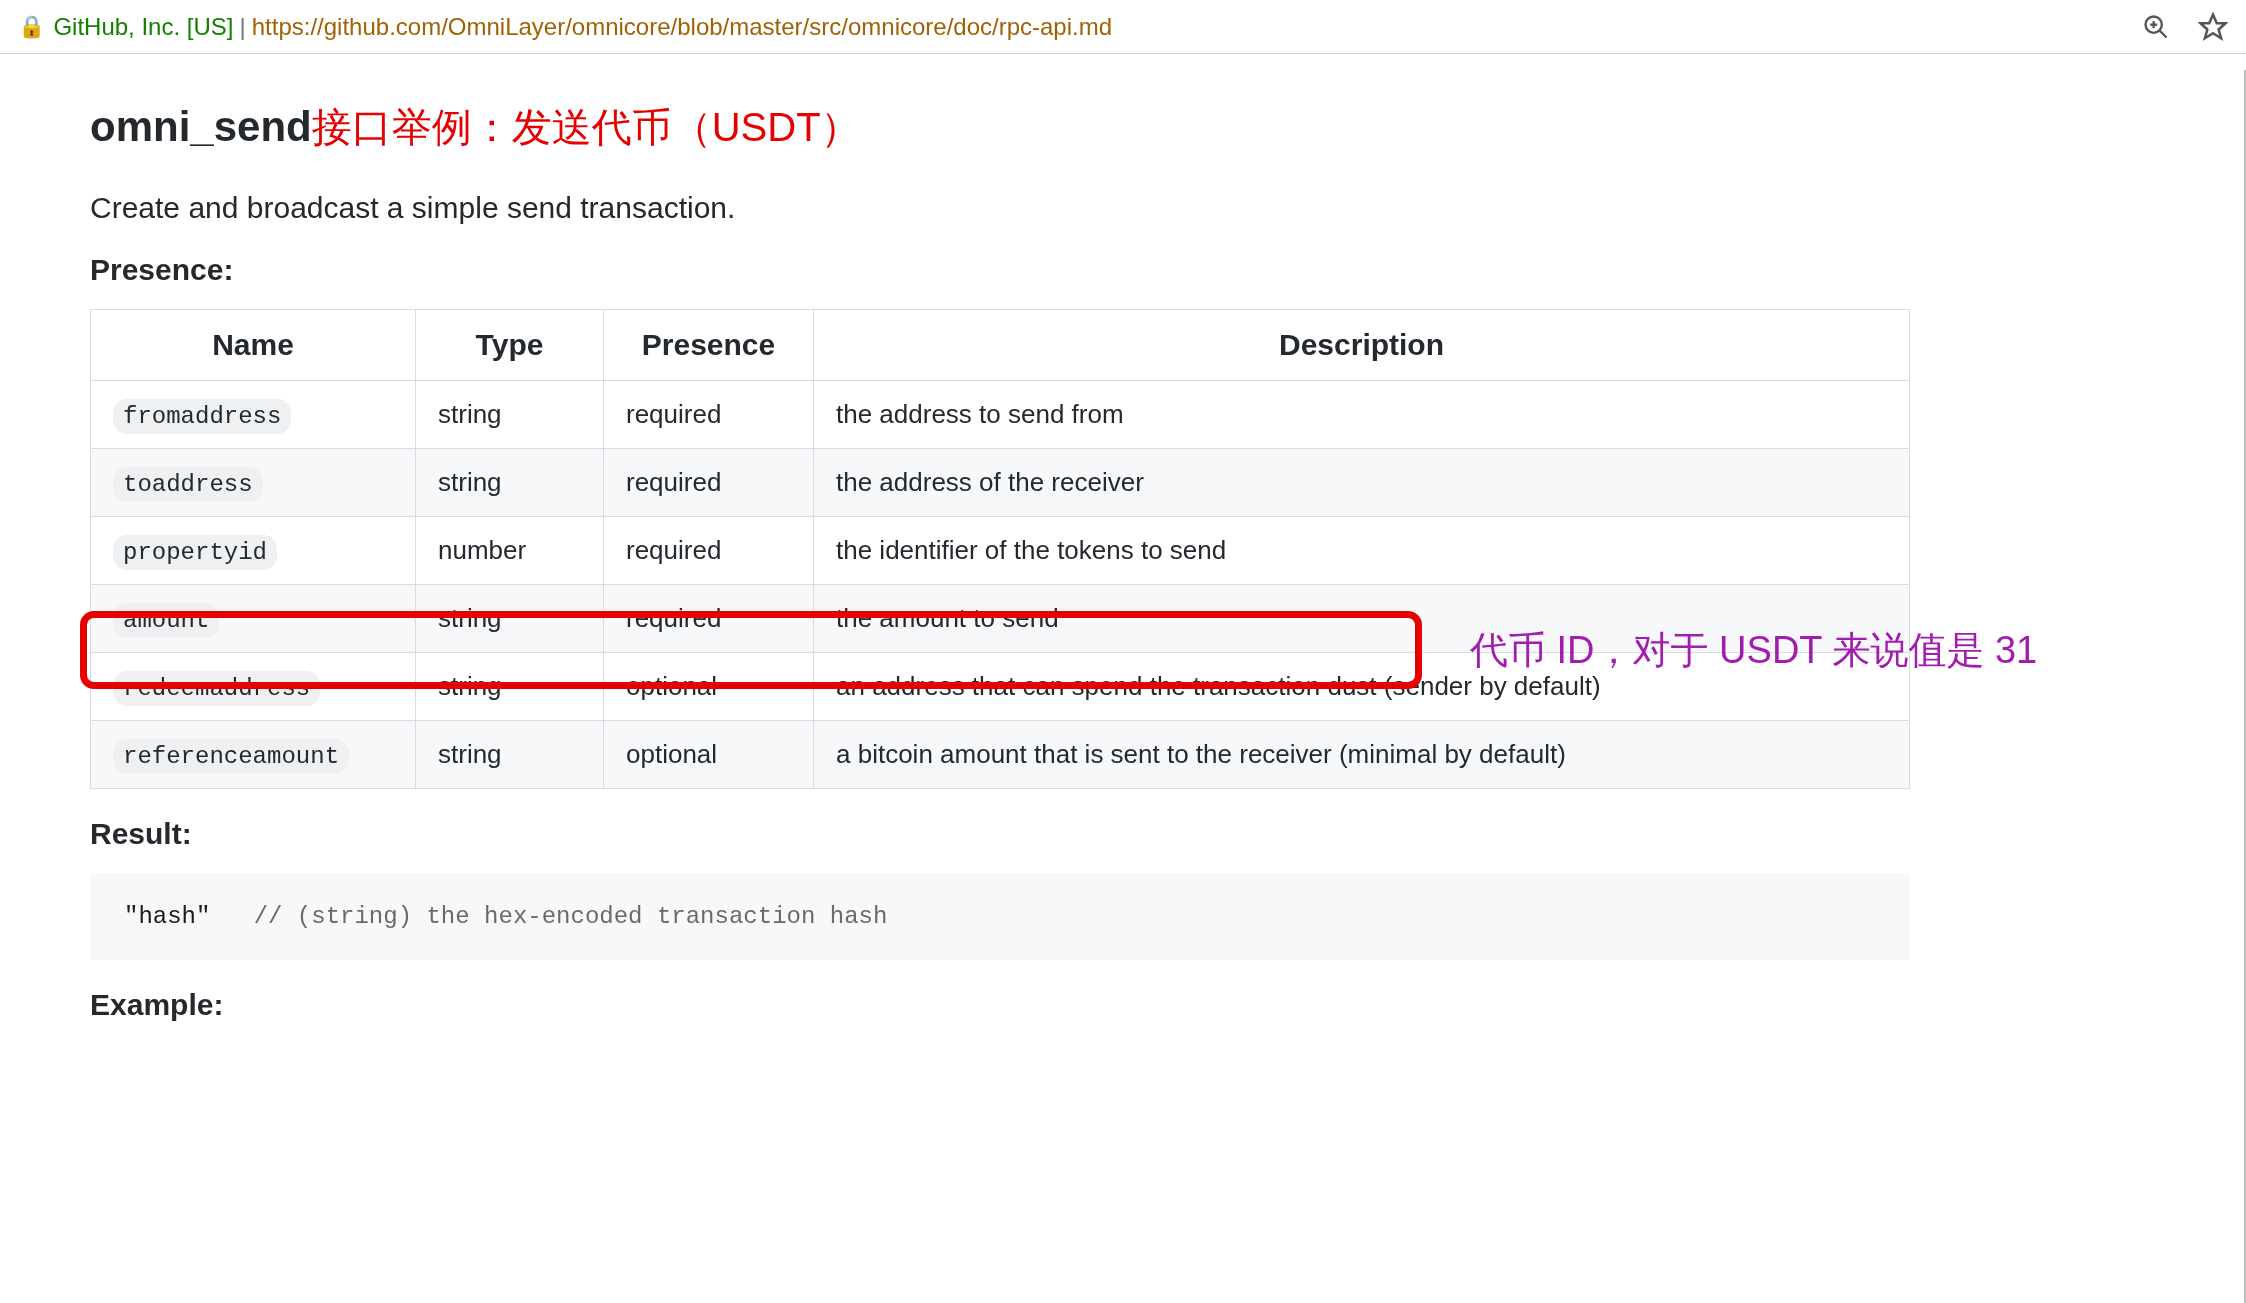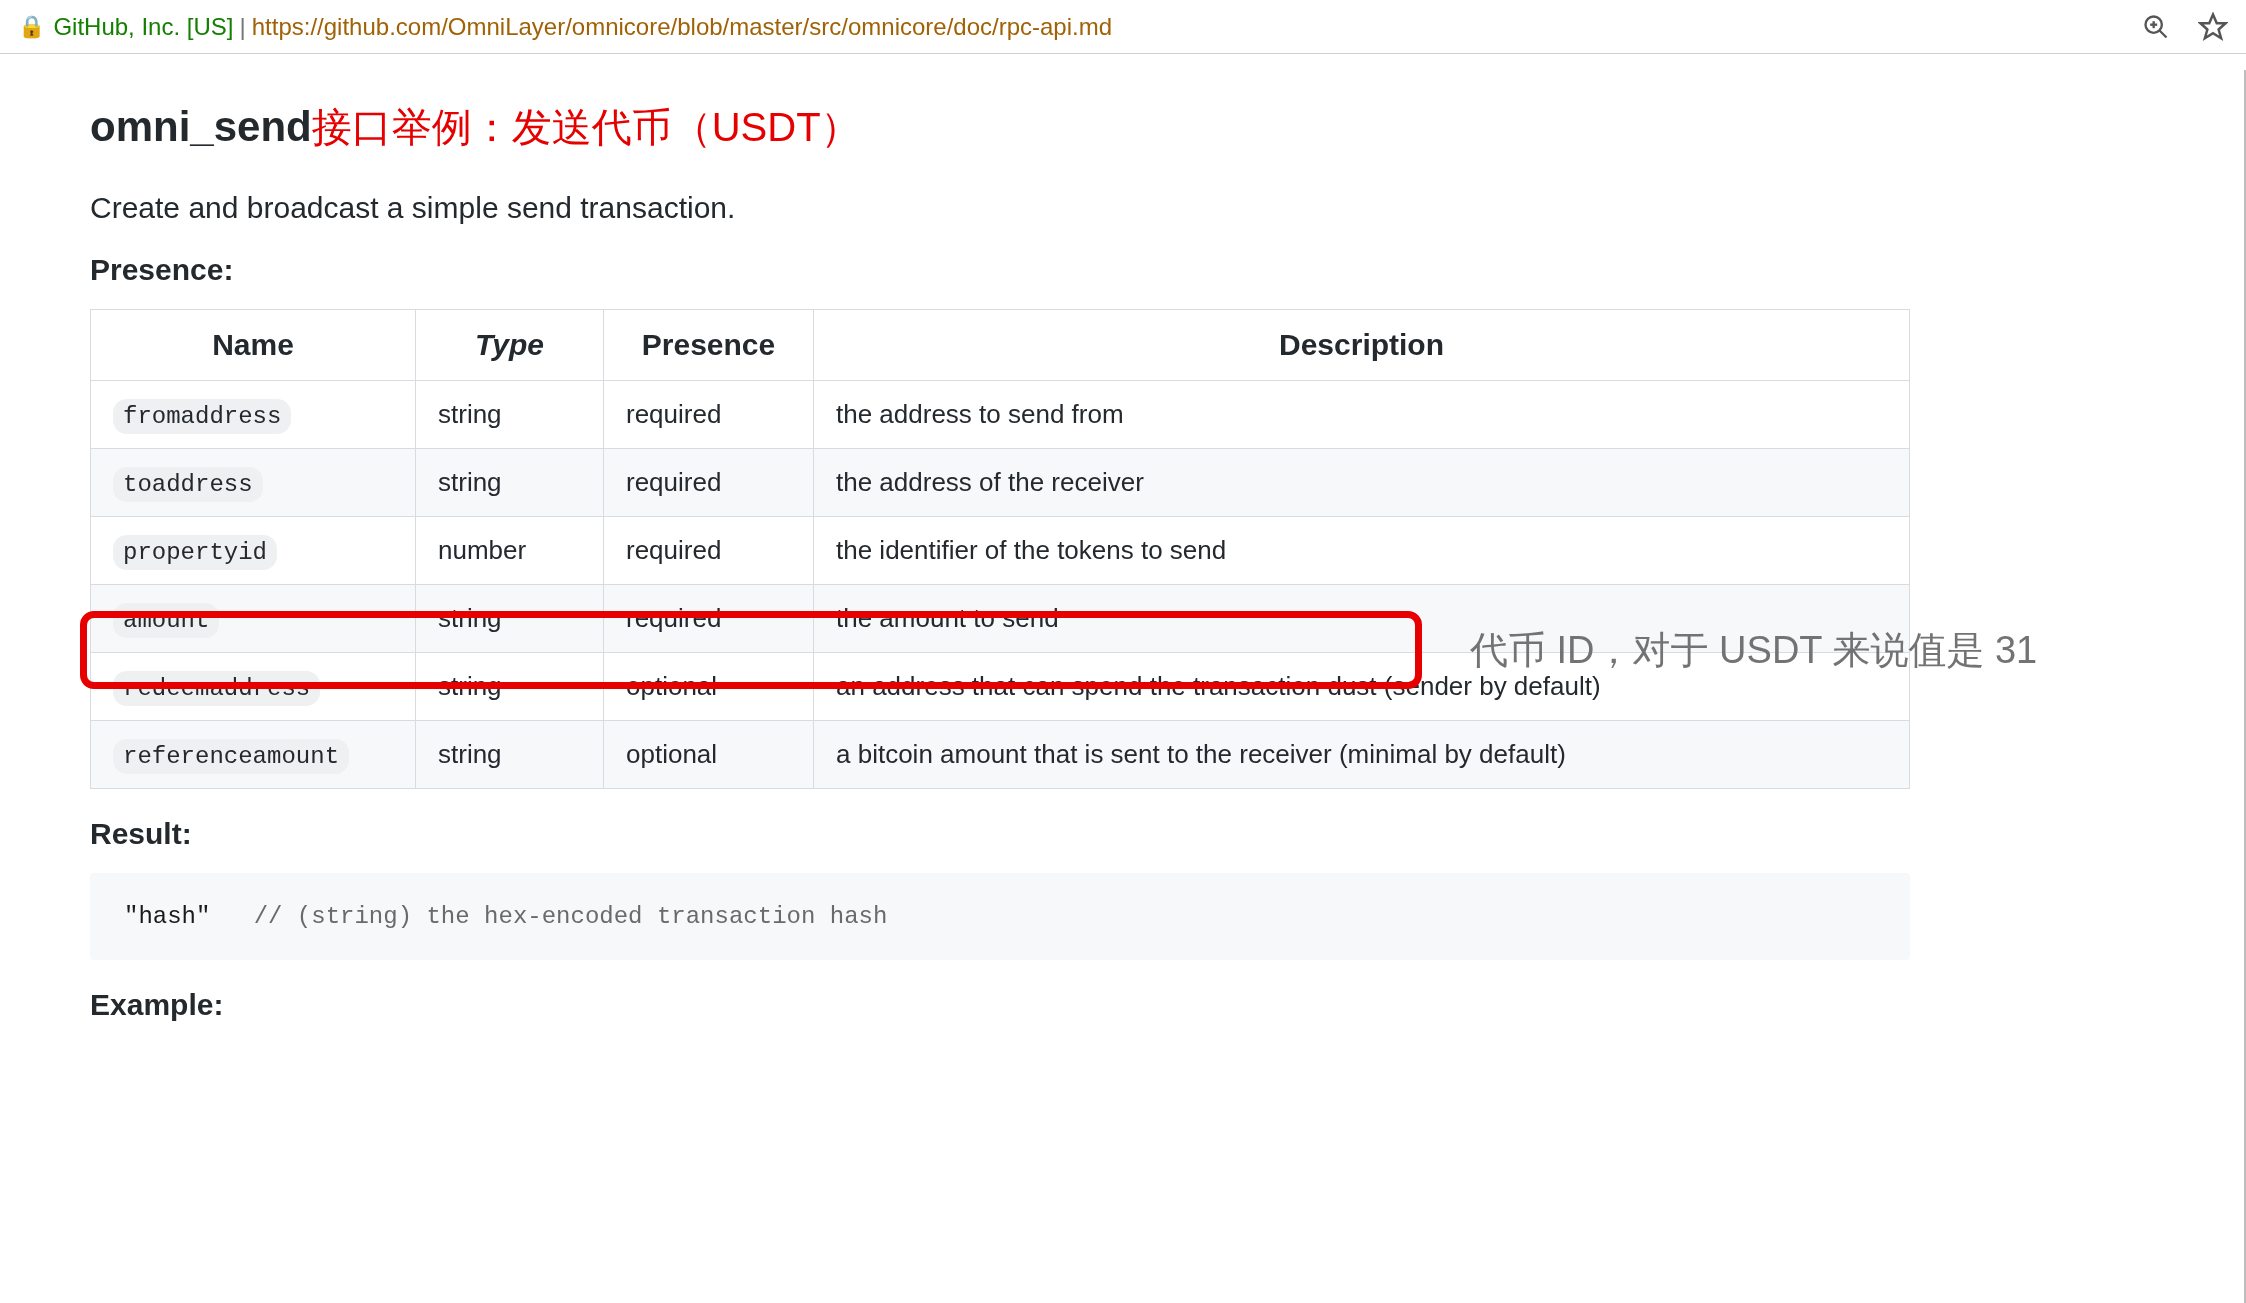--- a/index.html
+++ b/index.html
@@ -51,21 +51,21 @@
     font-size: 26px;
   }
   table.args th, table.args td {
     border: 1px solid #d8dce0;
     padding: 18px 22px;
     text-align: left;
     vertical-align: middle;
   }
   table.args th { text-align: center; font-size: 30px; font-weight: 700; }
   table.args th.name-col { width: 325px; }
-  table.args th.type-col { width: 188px; font-style: italic; }
+  table.args th.type-col { width: 188px; }
   table.args th.pres-col { width: 210px; }
   table.args tbody tr:nth-child(even) td { background: #f6f8fa; }
 
   code.inline {
     font-family: SFMono-Regular, Consolas, "Liberation Mono", Menlo, monospace;
     background: #eef0f2;
     padding: 4px 10px;
     border-radius: 14px;
     font-size: 24px;
     color: #24292e;
@@ -73,21 +73,21 @@
 
   
   .row-highlight {
     position: absolute;
     border: 7px solid #e60000;
     border-radius: 14px;
     pointer-events: none;
   }
   .annot-row {
     position: absolute;
-    color: #737373;
+    color: #a21caf;
     font-size: 38px;
     white-space: nowrap;
   }
 
   
   pre.codeblock {
     background: #f6f8fa;
     padding: 30px 34px;
     font-family: SFMono-Regular, Consolas, "Liberation Mono", Menlo, monospace;
     font-size: 24px;

